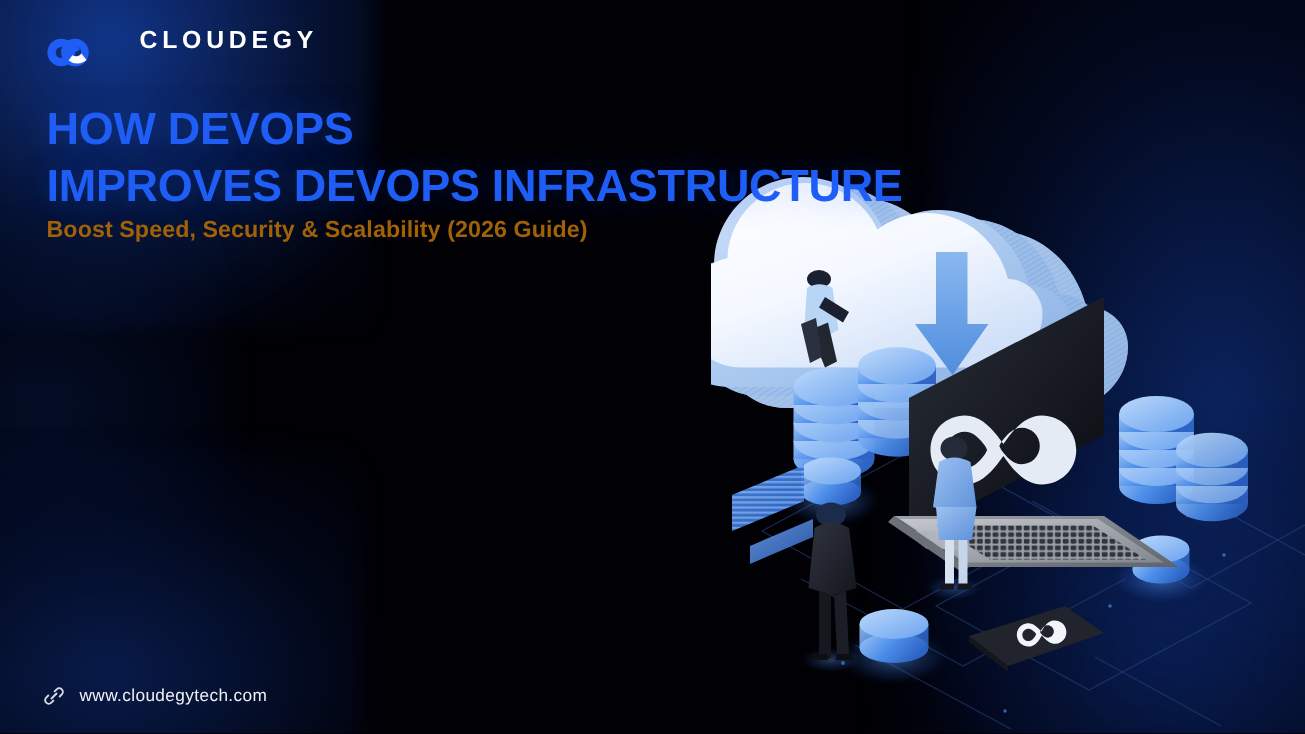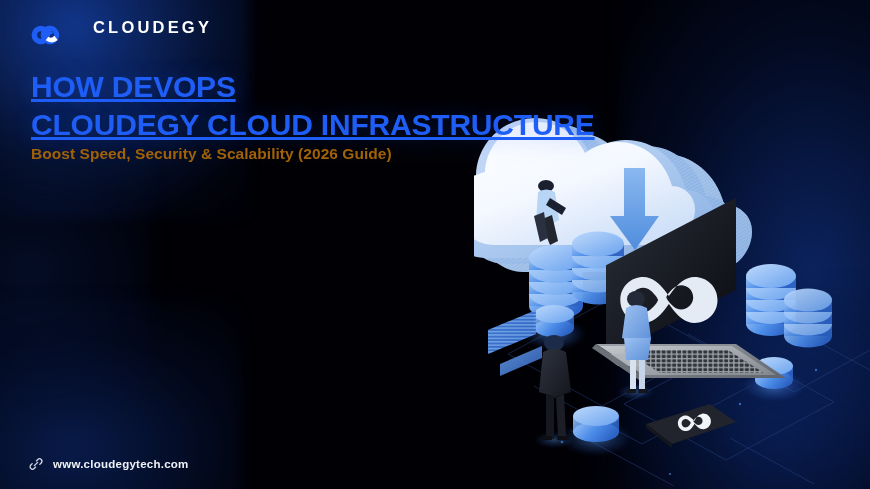--- a/index.html
+++ b/index.html
@@ -95,21 +95,20 @@
     width: 580px;
   }
   .headline-line {
     color: #1f5ef6;
     font-size: 30px;
     font-weight: 800;
     letter-spacing: -0.2px;
     line-height: 1.26;
     white-space: nowrap;
     text-shadow: 0 0 22px rgba(31,94,246,0.30);
-    text-decoration: underline;
   }
   .subtitle {
     position: absolute;
     left: 31px; top: 145px;
     color: #a16207;
     font-size: 15.5px;
     font-weight: 600;
     letter-spacing: 0.05px;
     white-space: nowrap;
   }
@@ -119,21 +118,21 @@
     position: absolute;
     left: 28px; bottom: 17px;
     display: flex;
     align-items: center;
     gap: 9px;
   }
   .link-icon { width: 16px; height: 16px; display: block; opacity: .92; }
   .footer-url {
     color: #eef1f6;
     font-size: 11.5px;
-    font-weight: 700;
+    font-weight: 400;
     letter-spacing: .25px;
     white-space: nowrap;
   }
 
   
   .illustration {
     position: absolute;
     right: -4px; top: 86px;
     width: 400px; height: 400px;
   }
@@ -432,21 +431,21 @@
       <path d="M23.5 8.5 a11.5 11.5 0 1 0 9.5 17.9 l-5.9 -3.6
                a4.6 4.6 0 1 1 0.6 -5.3 l-9.6 5.6 l-2.3 -5.5 z" fill="#1f5ef6"></path>
       <path d="M18.2 26.6 a11.4 11.4 0 0 0 14.9 -0.3 l-4.2 -5.4
                a5.6 5.6 0 0 1 -7.6 1.4 z" fill="#ffffff"></path>
     </svg>
     <span class="wordmark">CLOUDEGY</span>
   </div>
 
   <div class="headline">
     <div class="headline-line">HOW DEVOPS</div>
-    <div class="headline-line">CLOUDEGY CLOUD INFRASTRUCTURE</div>
+    <div class="headline-line">IMPROVES DEVOPS INFRASTRUCTURE</div>
   </div>
   <div class="subtitle">Boost Speed, Security &amp; Scalability (2026 Guide)</div>
 
   <div class="footer">
     <svg class="link-icon" viewBox="0 0 24 24" fill="none" stroke="#e7ecf4" stroke-width="1.9" stroke-linecap="round">
       <path d="M9.5 14.5 l5 -5"></path>
       <path d="M12.6 7.4 l2.1 -2.1 a3.6 3.6 0 0 1 5.1 5.1 l-2.1 2.1"></path>
       <path d="M11.4 16.6 l-2.1 2.1 a3.6 3.6 0 0 1 -5.1 -5.1 l2.1 -2.1"></path>
     </svg>
     <span class="footer-url">www.cloudegytech.com</span>

